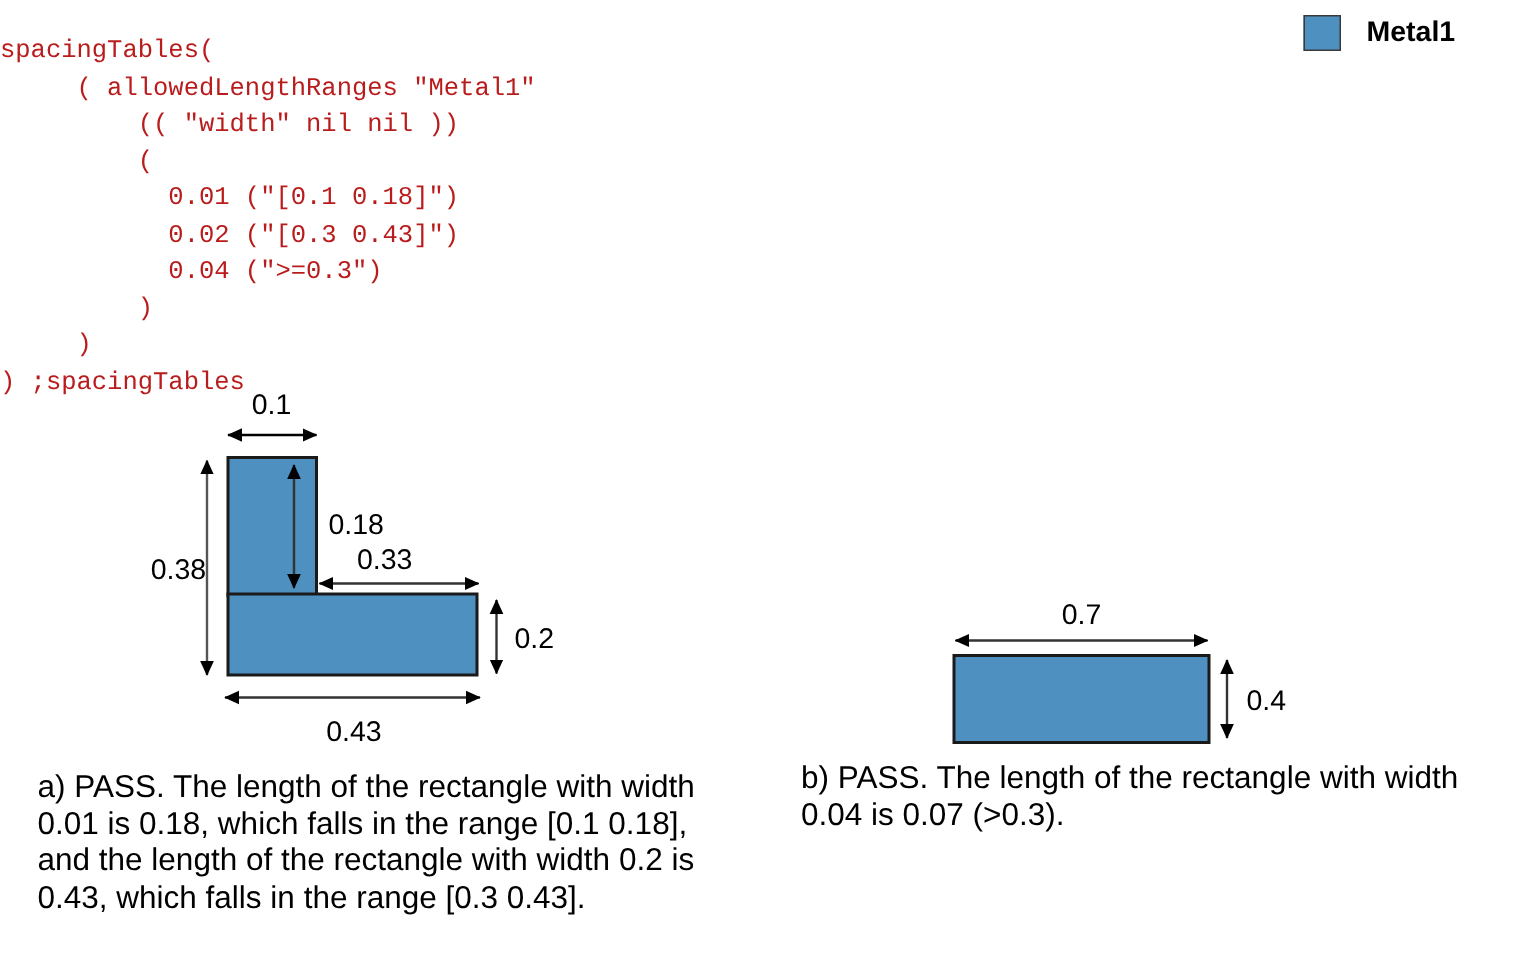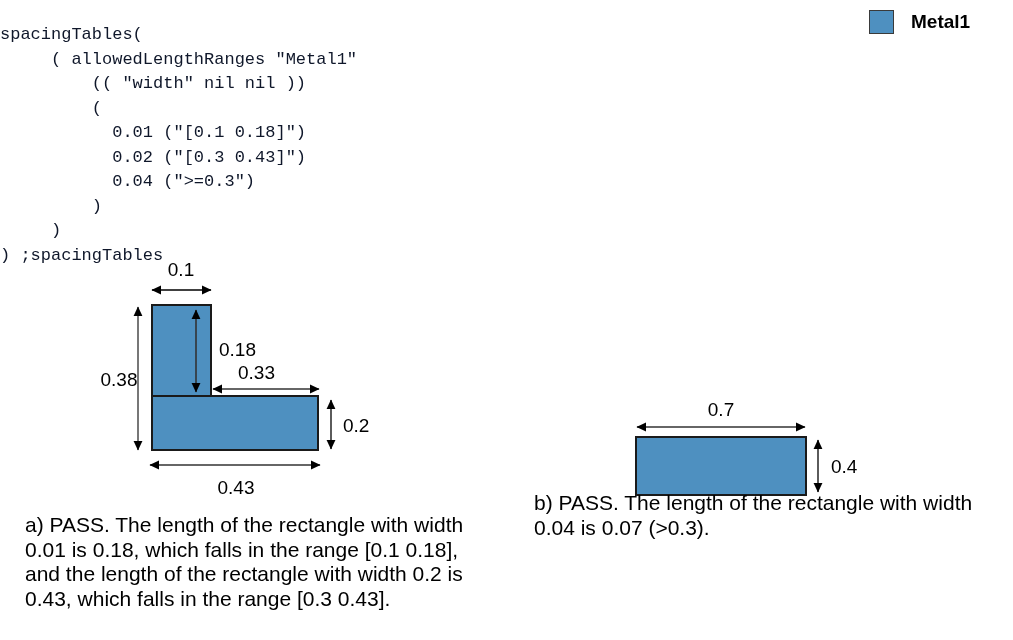--- a/index.html
+++ b/index.html
@@ -18,21 +18,21 @@
 
   
   #code-block {
     position: absolute;
     left: 0px;
     top: 6px;
     font-family: "Liberation Mono", monospace;
     font-size: 17px;
     line-height: 24.5px;
     white-space: pre;
-    color: #0f172a;
+    color: #b91c1c;
   }
 
   
   #legend {
     position: absolute;
     left: 869px;
     top: 10px;
     display: flex;
     align-items: center;
     font-weight: bold;
@@ -65,21 +65,21 @@
     line-height: 24.5px;
     color: #000;
   }
   #caption-a {
     left: 25px;
     top: 513px;
     width: 445px;
   }
   #caption-b {
     left: 534px;
-    top: 491px;
+    top: 507px;
     width: 460px;
   }
 </style>
 </head>
 <body>
 
 <pre id="code-block">spacingTables(
      ( allowedLengthRanges "Metal1"
          (( "width" nil nil ))
          (

